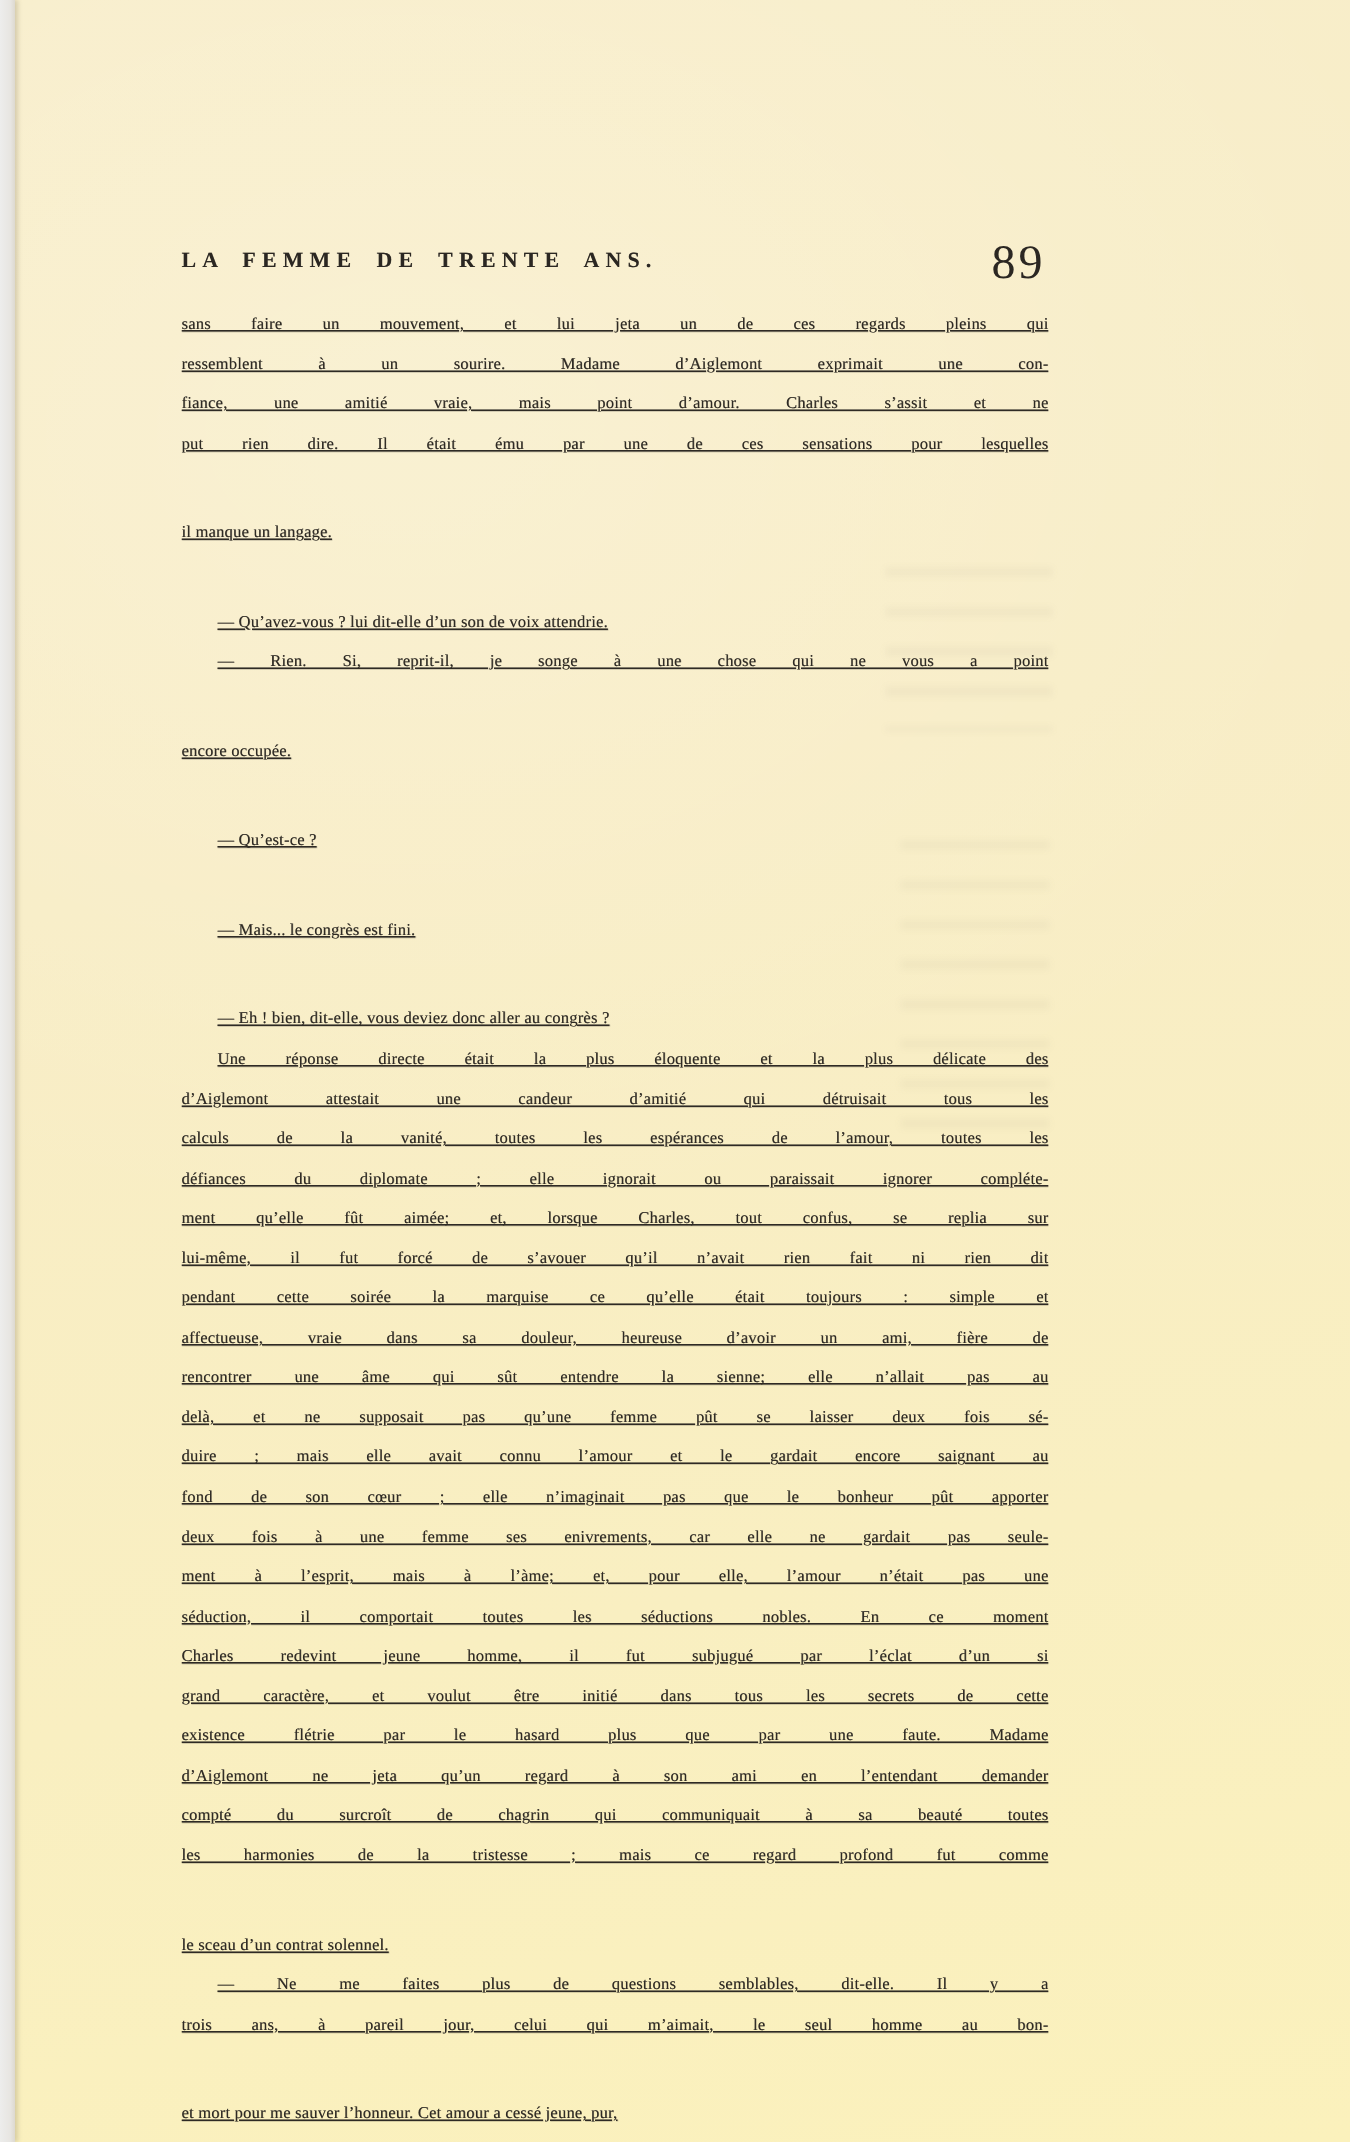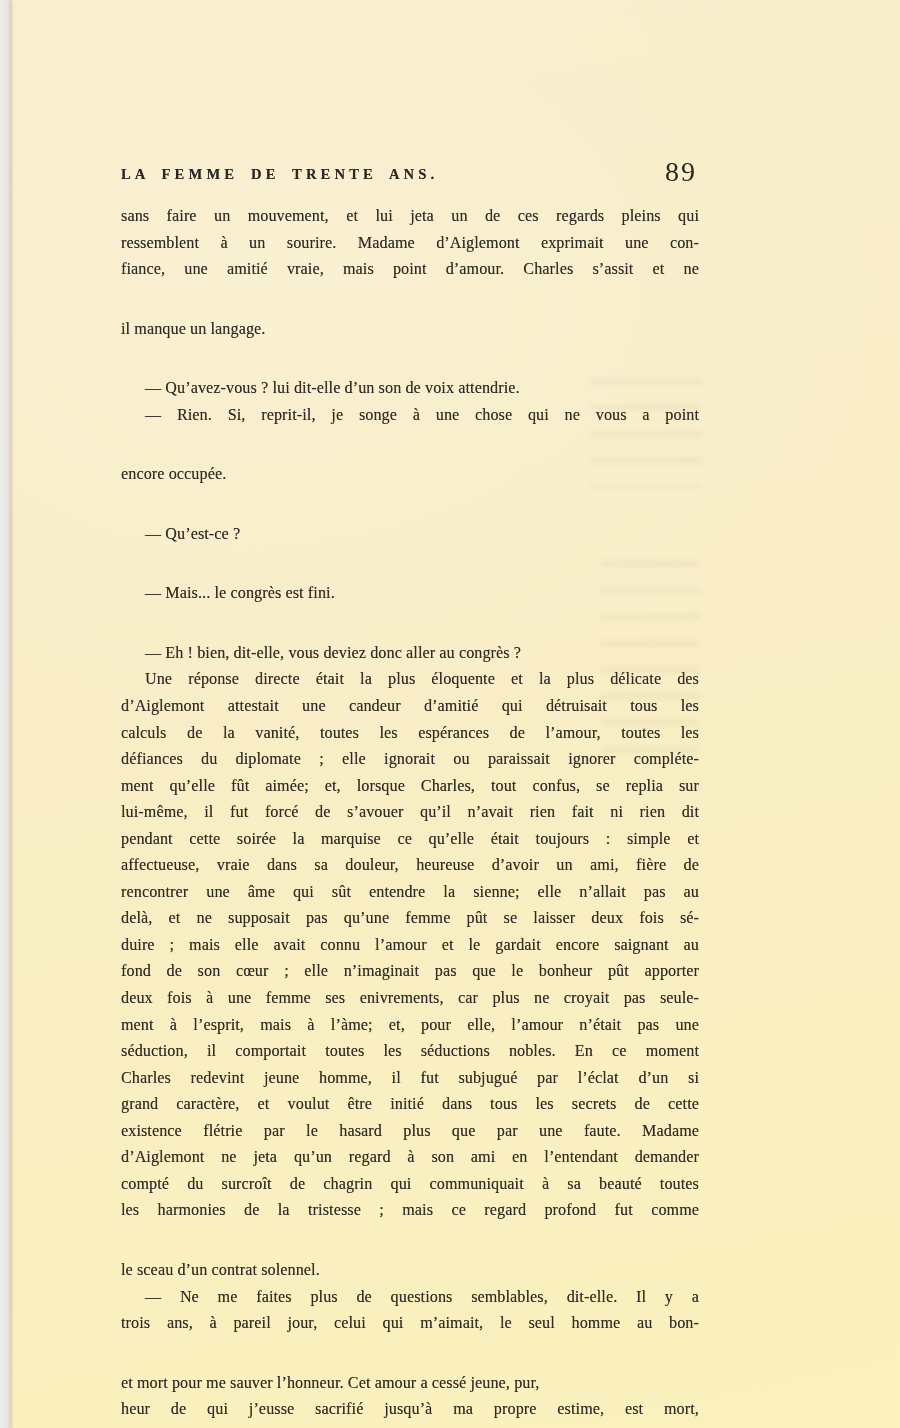--- a/index.html
+++ b/index.html
@@ -41,40 +41,41 @@
     font-size: 14.5px;
     letter-spacing: 4.2px;
     word-spacing: 5px;
     color: #2b2722;
     text-shadow: 0.2px 0.2px 0.3px rgba(43,39,34,0.55);
   }
   .page-number {
     position: absolute;
     right: 2px;
     top: -7px;
-    font-size: 28px;
+    font-size: 32px;
     letter-spacing: 2px;
     color: #2b2722;
   }
   .text-block {
     position: absolute;
     left: 121px;
     top: 203px;
     width: 578px;
   }
   .para { margin: 0; }
   .line {
     height: 26.55px;
     line-height: 26.55px;
-    font-size: 16px;
+    font-size: 11px;
     letter-spacing: 0.15px;
     text-align: justify;
     text-align-last: justify;
     overflow: hidden;
     text-shadow: 0.25px 0.25px 0.35px rgba(46,42,36,0.5);
+    text-decoration: underline;
   }
   .line.last { text-align-last: left; margin-top: 33px; }
   .line.indent { text-indent: 24px; }
   
   .ghost {
     position: absolute;
     background: repeating-linear-gradient(
       180deg,
       rgba(130, 120, 100, 0.10) 0px, rgba(130, 120, 100, 0.10) 7px,
       rgba(130, 120, 100, 0.0) 7px, rgba(130, 120, 100, 0.0) 26.5px);
@@ -98,20 +99,21 @@
     <span class="header-title">LA FEMME DE TRENTE ANS.</span>
     <span class="page-number">89</span>
   </div>
 
   <div class="text-block">
 
   <div class="para">
         <div class="line">sans faire un mouvement, et lui jeta un de ces regards pleins qui</div>
         <div class="line">ressemblent à un sourire. Madame d’Aiglemont exprimait une con-</div>
         <div class="line">fiance, une amitié vraie, mais point d’amour. Charles s’assit et ne</div>
+        <div class="line">put rien dire. Il était ému par une de ces sensations pour lesquelles</div>
         <div class="line last">il manque un langage.</div>
       </div>
       <div class="para">
         <div class="line last indent">— Qu’avez-vous ? lui dit-elle d’un son de voix attendrie.</div>
       </div>
       <div class="para">
         <div class="line indent">— Rien. Si, reprit-il, je songe à une chose qui ne vous a point</div>
         <div class="line last">encore occupée.</div>
       </div>
       <div class="para">
@@ -129,21 +131,21 @@
         <div class="line">calculs de la vanité, toutes les espérances de l’amour, toutes les</div>
         <div class="line">défiances du diplomate ; elle ignorait ou paraissait ignorer compléte-</div>
         <div class="line">ment qu’elle fût aimée; et, lorsque Charles, tout confus, se replia sur</div>
         <div class="line">lui-même, il fut forcé de s’avouer qu’il n’avait rien fait ni rien dit</div>
         <div class="line">pendant cette soirée la marquise ce qu’elle était toujours : simple et</div>
         <div class="line">affectueuse, vraie dans sa douleur, heureuse d’avoir un ami, fière de</div>
         <div class="line">rencontrer une âme qui sût entendre la sienne; elle n’allait pas au</div>
         <div class="line">delà, et ne supposait pas qu’une femme pût se laisser deux fois sé-</div>
         <div class="line">duire ; mais elle avait connu l’amour et le gardait encore saignant au</div>
         <div class="line">fond de son cœur ; elle n’imaginait pas que le bonheur pût apporter</div>
-        <div class="line">deux fois à une femme ses enivrements, car plus ne croyait pas seule-</div>
+        <div class="line">deux fois à une femme ses enivrements, car elle ne gardait pas seule-</div>
         <div class="line">ment à l’esprit, mais à l’àme; et, pour elle, l’amour n’était pas une</div>
         <div class="line">séduction, il comportait toutes les séductions nobles. En ce moment</div>
         <div class="line">Charles redevint jeune homme, il fut subjugué par l’éclat d’un si</div>
         <div class="line">grand caractère, et voulut être initié dans tous les secrets de cette</div>
         <div class="line">existence flétrie par le hasard plus que par une faute. Madame</div>
         <div class="line">d’Aiglemont ne jeta qu’un regard à son ami en l’entendant demander</div>
         <div class="line">compté du surcroît de chagrin qui communiquait à sa beauté toutes</div>
         <div class="line">les harmonies de la tristesse ; mais ce regard profond fut comme</div>
         <div class="line last">le sceau d’un contrat solennel.</div>
       </div>

